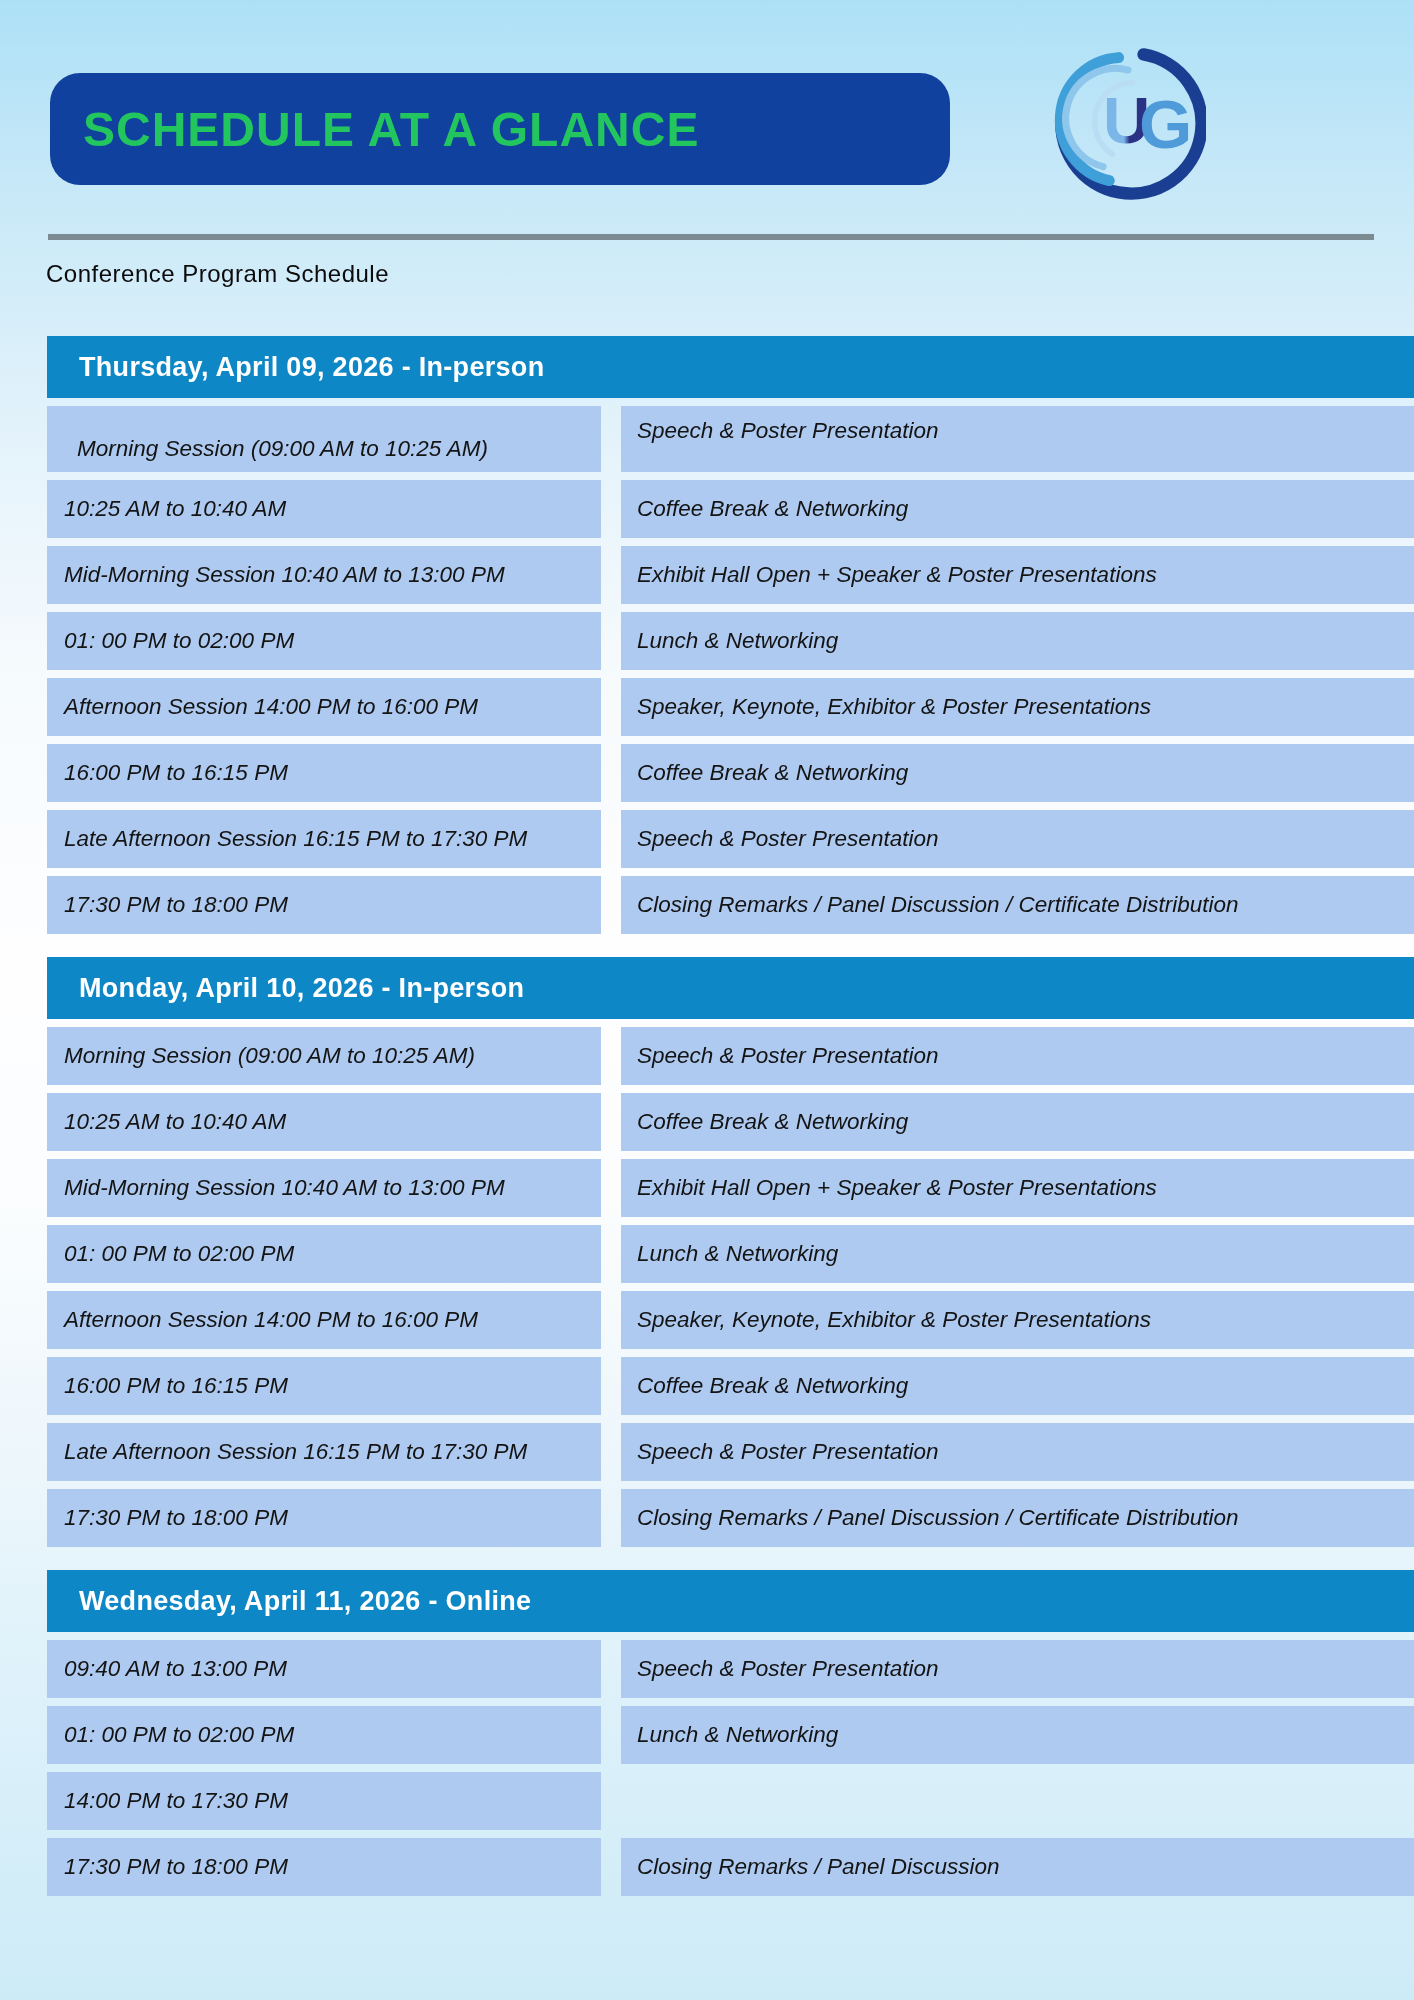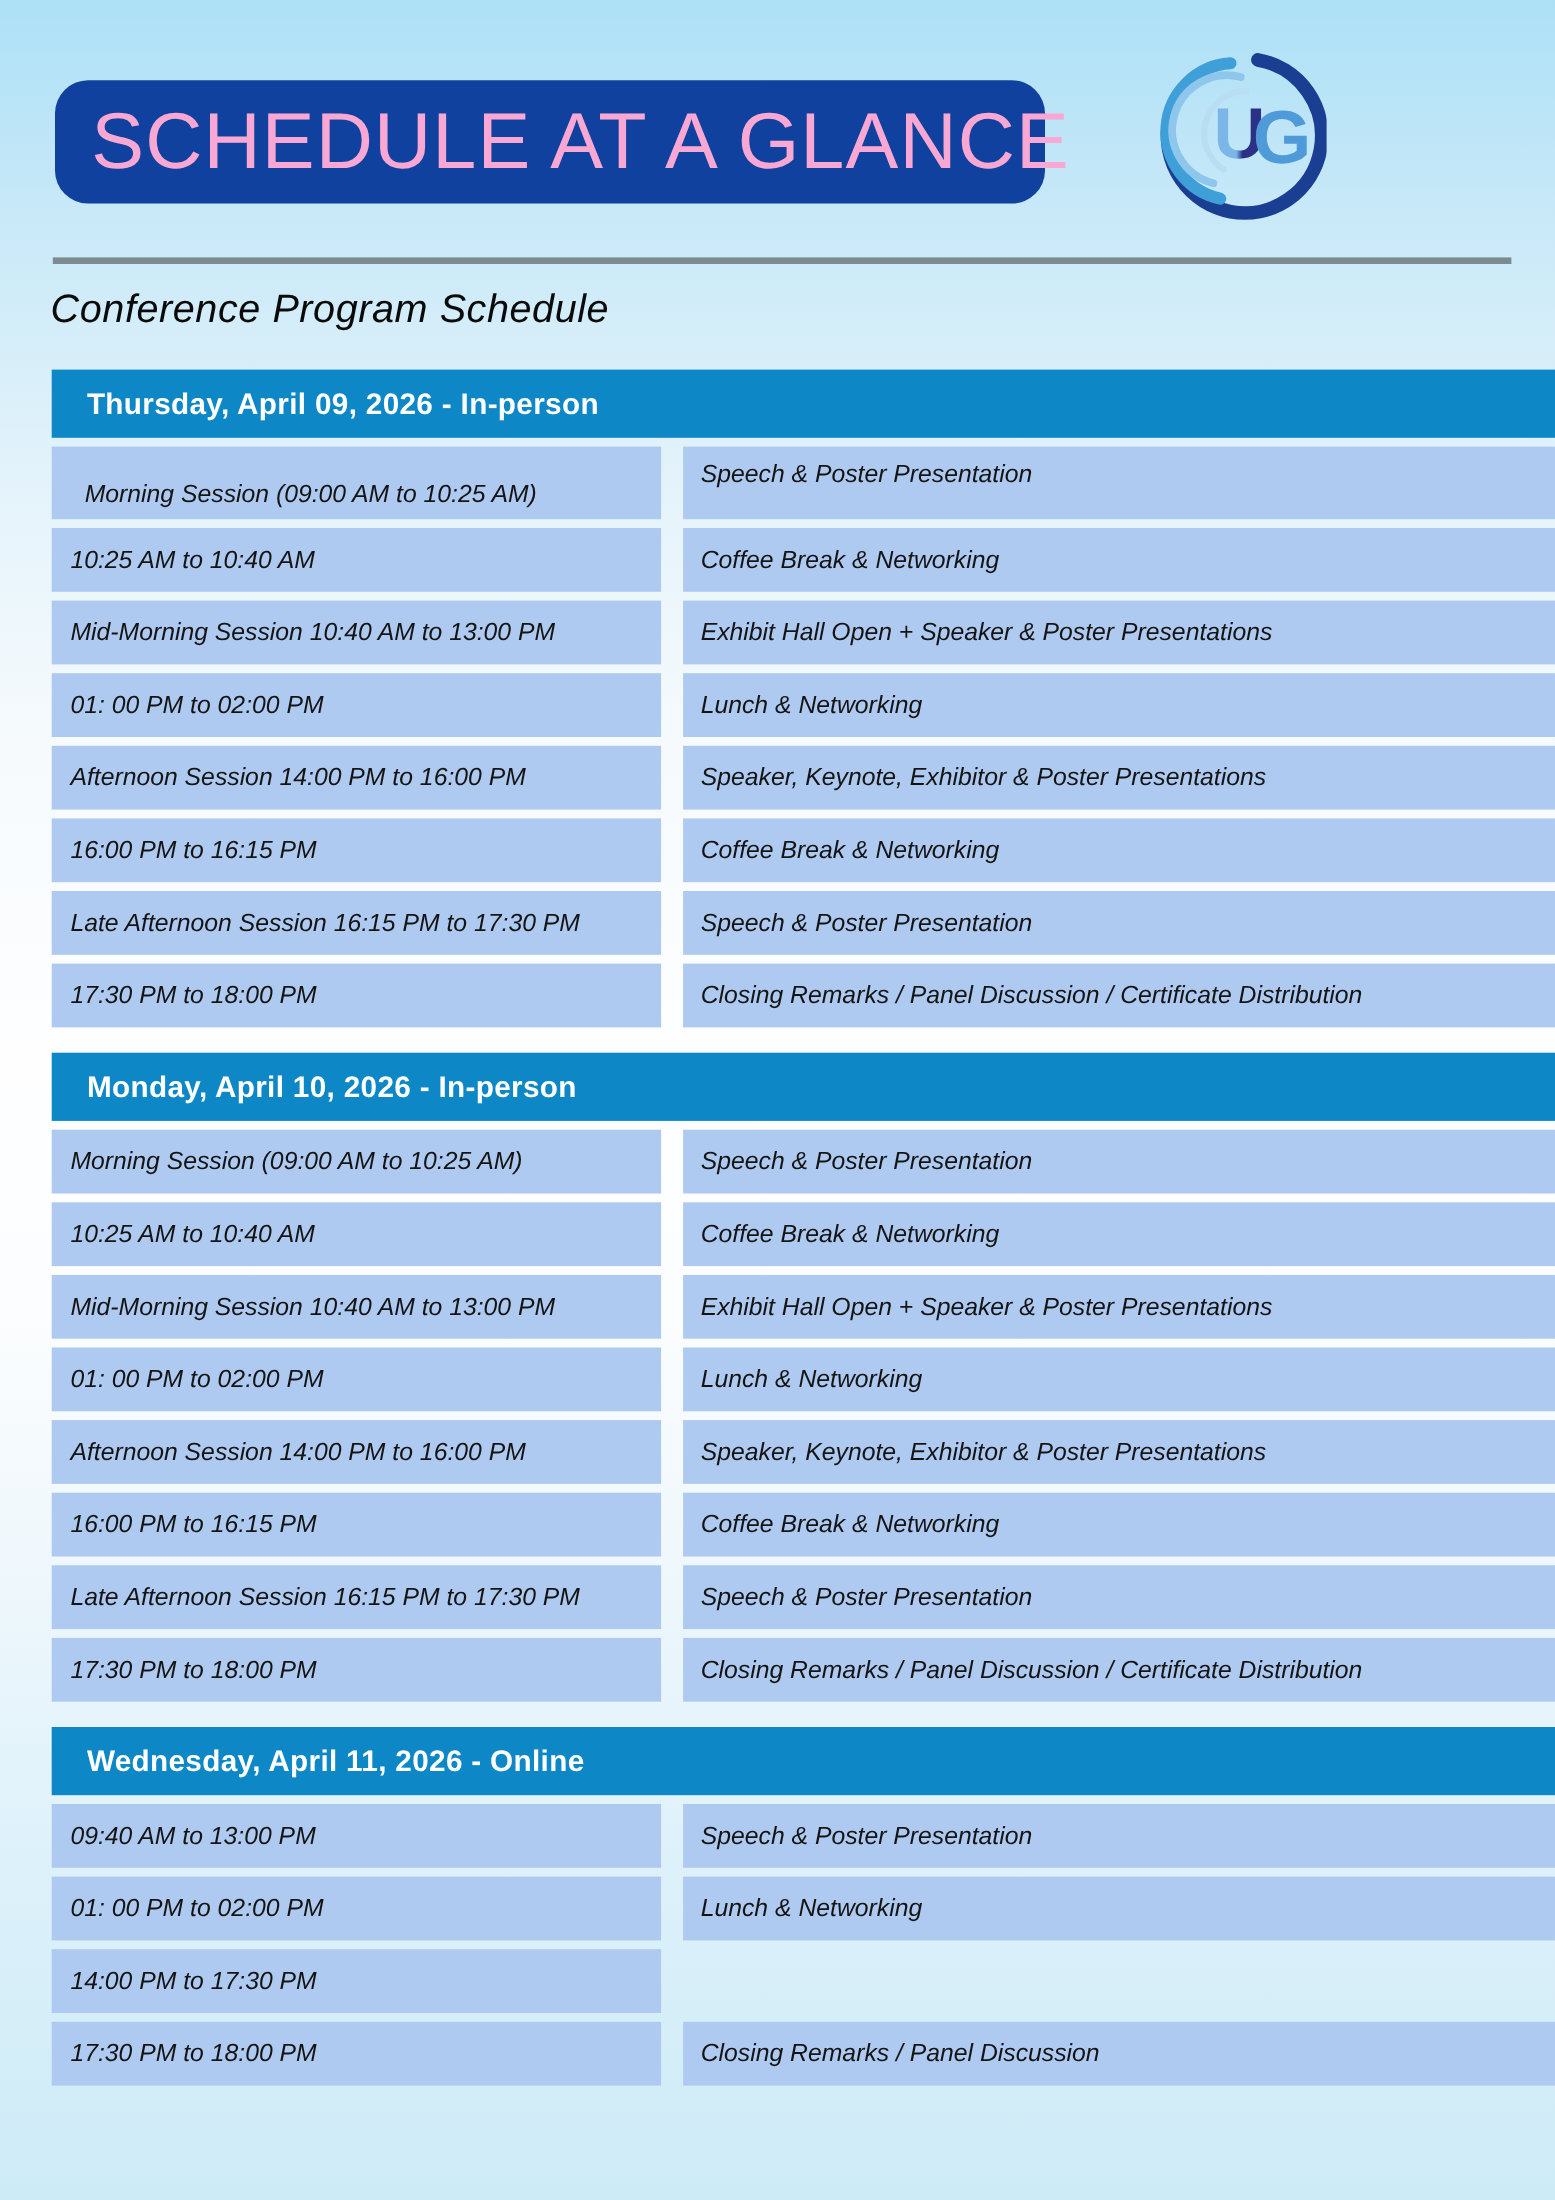--- a/index.html
+++ b/index.html
@@ -15,33 +15,33 @@
 
   
   .title-box{
     position:absolute;left:50px;top:73px;width:900px;height:112px;
     background:var(--title-blue,#10419f);
     border-radius:30px;
     display:flex;align-items:center;
     padding-left:33px;box-sizing:border-box;
   }
   .title-box .title-text{
-    color:#f9a8d4;font-weight:normal;font-size:72px;letter-spacing:1px;
+    color:#22c55e;font-weight:bold;font-size:48px;letter-spacing:1px;
     white-space:nowrap;
   }
   .logo{position:absolute;left:1050px;top:42px;width:156px;height:162px;}
   .logo svg{width:100%;height:100%;}
 
   .divider{
     position:absolute;left:48px;top:234px;width:1326px;height:6px;
     background:var(--divider-gray,#7c8a91);
   }
   .heading{
     position:absolute;left:46px;top:260px;margin:0;
-    font-size:36px;font-style:italic;font-weight:normal;color:#0b0b0b;
+    font-size:24px;font-weight:normal;color:#0b0b0b;
     letter-spacing:0.5px;
   }
 
   
   .tables{position:absolute;left:47px;top:336px;width:1379px;}
   .table-block{margin-bottom:23px;}
   .thead{
     height:62px;background:var(--header-blue,#0d87c6);
     color:#fff;font-weight:bold;font-size:27px;letter-spacing:0.3px;
     display:flex;align-items:center;padding-left:32px;box-sizing:border-box;

